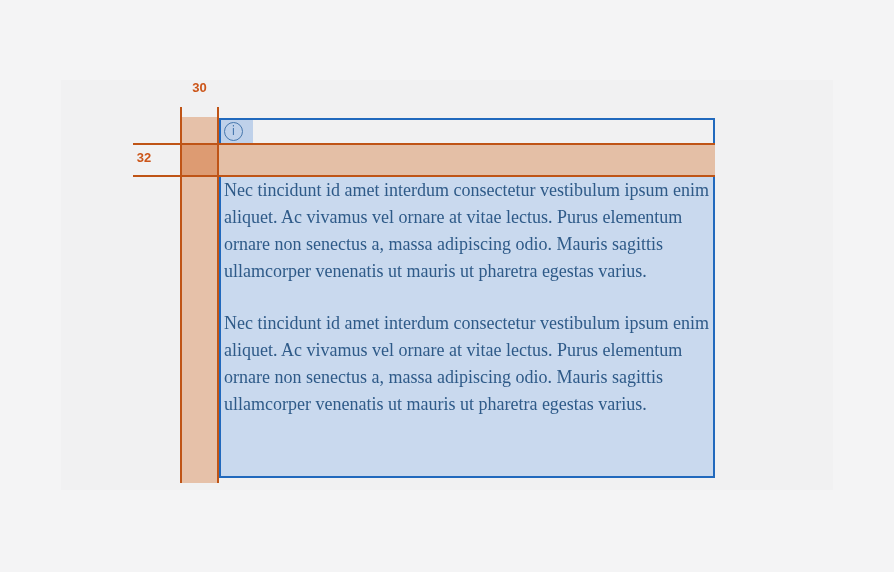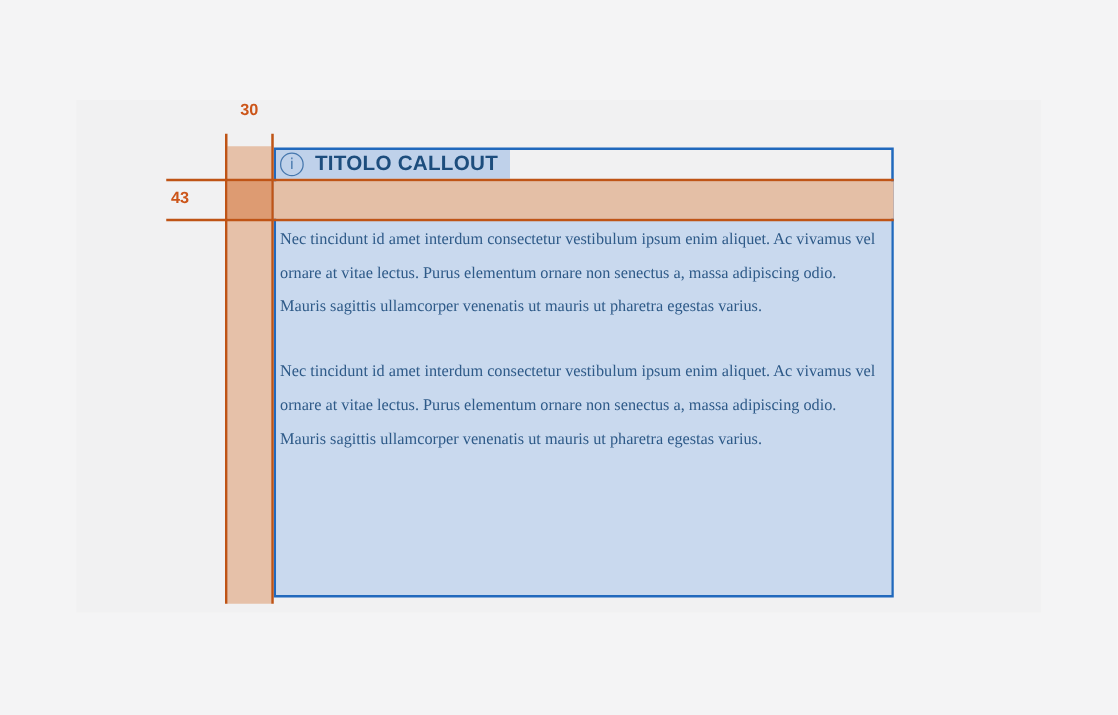--- a/index.html
+++ b/index.html
@@ -68,21 +68,21 @@
   }
   .callout-spacer {
     height: 32px;
     flex: 0 0 auto;
   }
   .callout-body {
     flex: 1;
     background: var(--body-bg);
     color: var(--body-text);
     font-family: "Liberation Serif", serif;
-    font-size: 13px;
+    font-size: 18px;
     line-height: 27px;
     padding: 2px 4px 0 3px;
     overflow: hidden;
   }
   .callout-body p {
     margin: 0;
   }
   .callout-body p + p {
     margin-top: 25px;
   }
@@ -151,35 +151,34 @@
 <body>
 
 <div class="page">
 
   <div class="panel"></div>
 
   <div class="callout">
     <div class="callout-header">
       <div class="title-highlight">
         <span class="info-icon">i</span>
-        <span class="callout-title">TITOLO CALLOUT</span>
       </div>
     </div>
     <div class="callout-spacer"></div>
     <div class="callout-body">
       <p>Nec tincidunt id amet interdum consectetur vestibulum ipsum enim aliquet. Ac vivamus vel ornare at vitae lectus. Purus elementum ornare non senectus a, massa adipiscing odio. Mauris sagittis ullamcorper venenatis ut mauris ut pharetra egestas varius.</p>
       <p>Nec tincidunt id amet interdum consectetur vestibulum ipsum enim aliquet. Ac vivamus vel ornare at vitae lectus. Purus elementum ornare non senectus a, massa adipiscing odio. Mauris sagittis ullamcorper venenatis ut mauris ut pharetra egestas varius.</p>
     </div>
   </div>
 
   <div class="strip-fill"></div>
   <div class="band-fill"></div>
   <div class="overlap-fill"></div>
 
   <div class="v-guide left"></div>
   <div class="v-guide right"></div>
   <div class="h-guide top"></div>
   <div class="h-guide bottom"></div>
 
   <div class="measure-label col">30</div>
-  <div class="measure-label row">43</div>
+  <div class="measure-label row">32</div>
 
 </div>
 
 </body></html>

